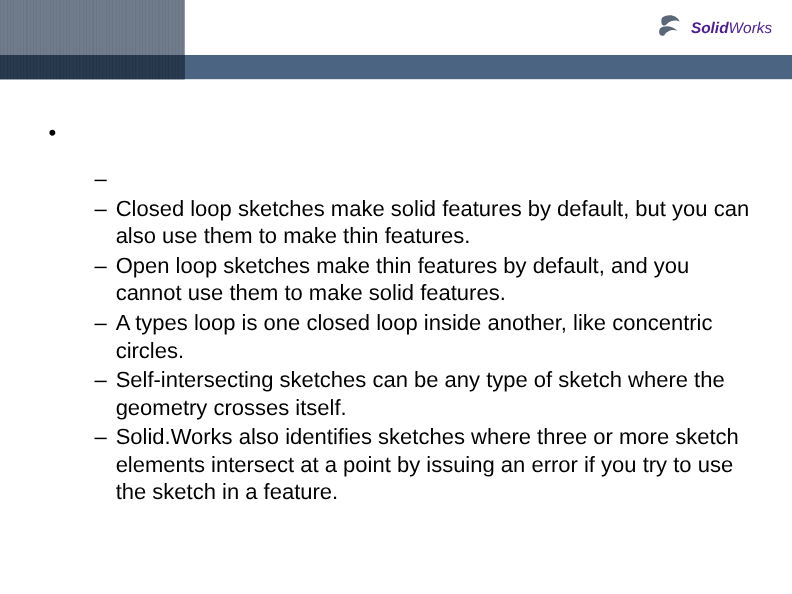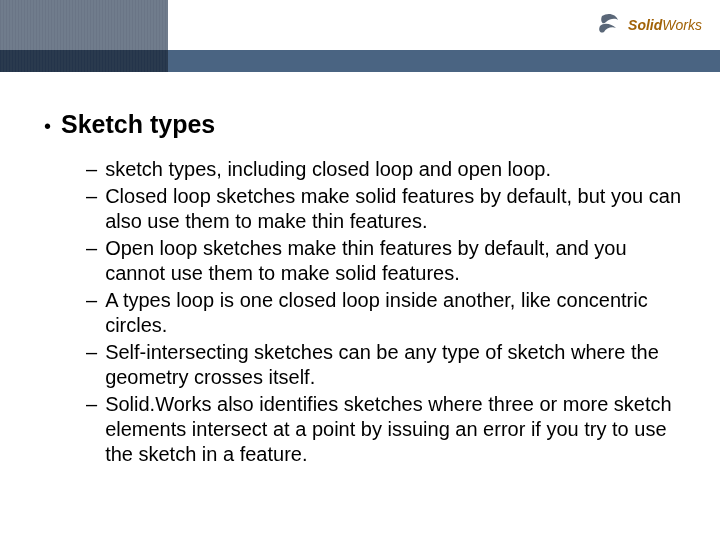--- a/index.html
+++ b/index.html
@@ -42,21 +42,21 @@
     align-items: center;
     padding-right: 18px;
   }
   .logo-wrap {
     display: flex;
     align-items: center;
     gap: 6px;
   }
   .logo-text {
     font-size: 14px;
-    color: #a16207;
+    color: #4c1d95;
     font-style: italic;
   }
   .logo-text .bold { font-weight: bold; font-style: italic; }
   .header-bar {
     width: 100%;
     height: 22px;
     background: #4a6482;
   }
   .header-left-block-lower {
     position: absolute;
@@ -132,27 +132,25 @@
       </div>
     </div>
   </div>
   <div class="header-bar"></div>
   <div class="header-left-block-lower"></div>
 </div>
 
 <div class="content">
   <div class="title-row">
     <span class="bullet-big">•</span>
-    <span class="title">Sketch types</span>
   </div>
   <div class="sublist">
 
     <div class="subitem">
       <span class="dash">–</span>
-      <span class="subtext">sketch types, including closed loop and open loop.</span>
     </div>
 
     <div class="subitem">
       <span class="dash">–</span>
       <span class="subtext">Closed loop sketches make solid features by default, but you can also use them to make thin features.</span>
     </div>
 
     <div class="subitem">
       <span class="dash">–</span>
       <span class="subtext">Open loop sketches make thin features by default, and you cannot use them to make solid features.</span>

